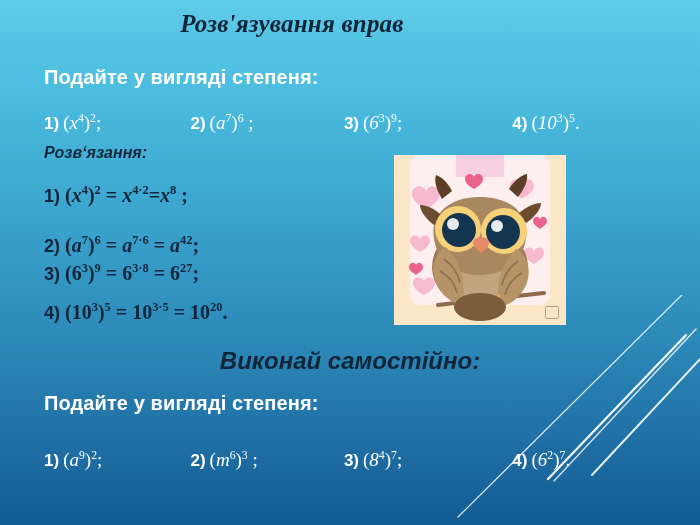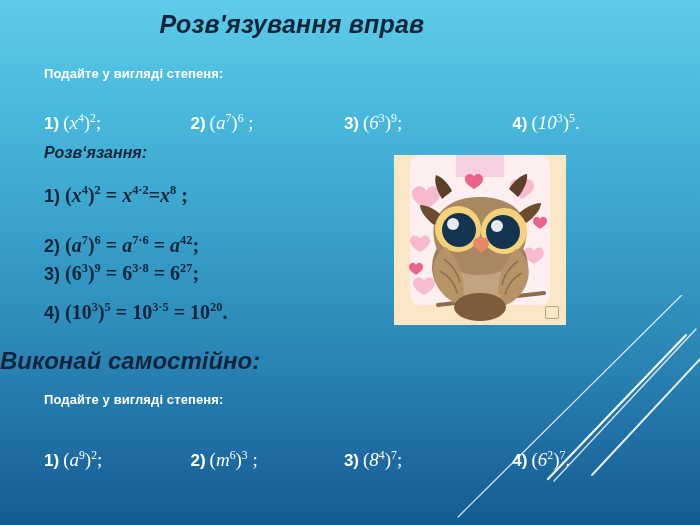--- a/index.html
+++ b/index.html
@@ -35,27 +35,28 @@
     position: absolute;
     top: 10px;
     left: 0;
     width: 584px;
     text-align: center;
     font-size: 25px;
     font-weight: bold;
     font-style: italic;
     color: #11253a;
     letter-spacing: 0.2px;
+    font-family: Liberation Serif, serif;
   }
 
   
   .prompt {
     position: absolute;
     color: #ffffff;
-    font-size: 13px;
+    font-size: 20px;
     font-weight: bold;
     letter-spacing: 0.1px;
     white-space: nowrap;
   }
   .prompt-1 { top: 66px; left: 44px; }
   .prompt-2 { top: 392px; left: 44px; }
 
   .section-head {
     position: absolute;
     color: #11253a;
@@ -65,20 +66,21 @@
   }
   .solution-label {
     top: 144px;
     left: 44px;
     font-size: 16px;
   }
   .self-work-title {
     top: 347px;
     left: 0;
     width: 700px;
+    text-align: center;
     font-size: 24px;
   }
 
   
   .exercise-row {
     position: absolute;
     left: 44px;
     width: 640px;
     white-space: nowrap;
     color: #ffffff;

